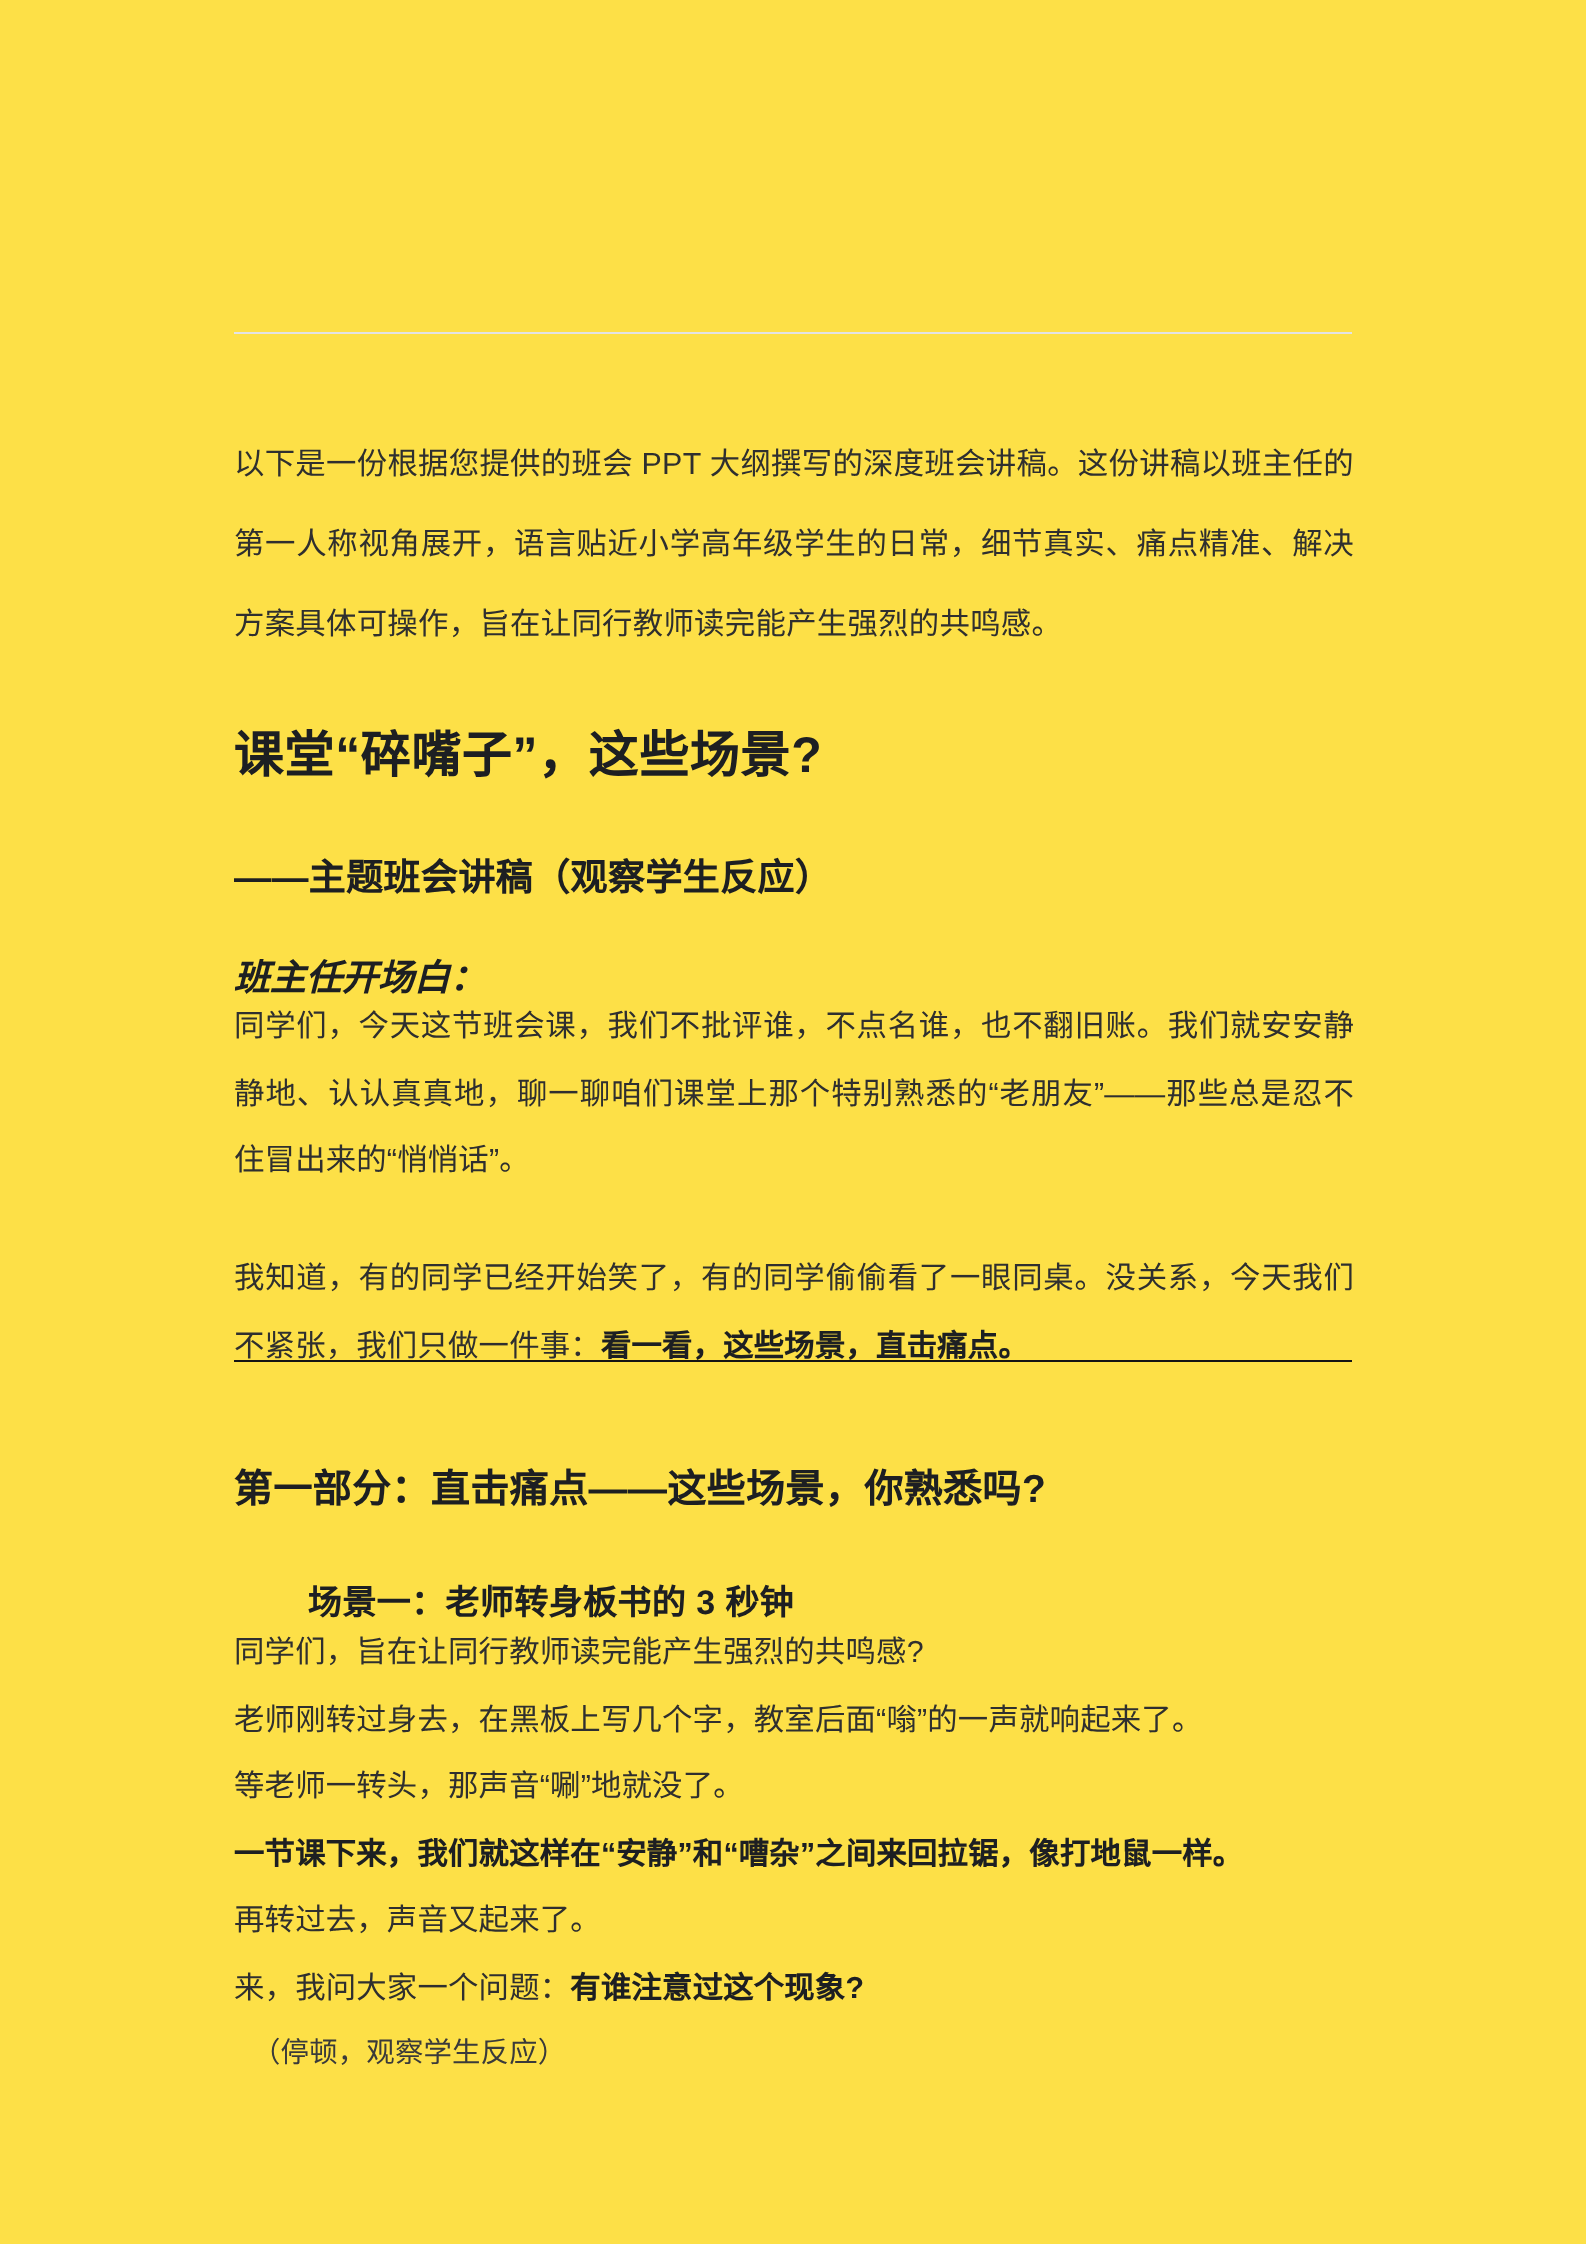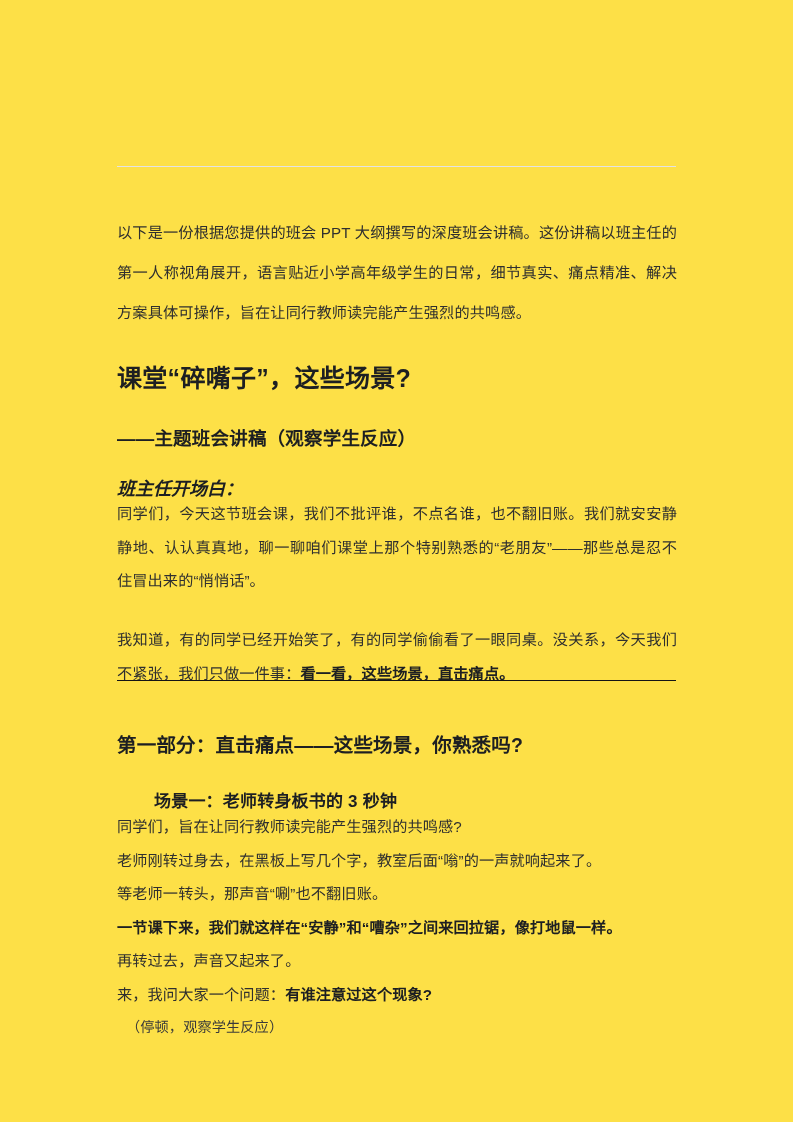--- a/index.html
+++ b/index.html
@@ -200,20 +200,20 @@
 
   <hr class="rule-mid">
 
   <h2 class="h-part">第一部分：直击痛点——这些场景，你熟悉吗?</h2>
 
   <h3 class="h-scene">场景一：老师转身板书的 3 秒钟</h3>
 
   <div class="lines">
     <div class="ln">同学们，旨在让同行教师读完能产生强烈的共鸣感?</div>
     <div class="ln">老师刚转过身去，在黑板上写几个字，教室后面“嗡”的一声就响起来了。</div>
-    <div class="ln">等老师一转头，那声音“唰”也不翻旧账。</div>
+    <div class="ln">等老师一转头，那声音“唰”地就没了。</div>
     <div class="ln bold">一节课下来，我们就这样在“安静”和“嘈杂”之间来回拉锯，像打地鼠一样。</div>
     <div class="ln">再转过去，声音又起来了。</div>
     <div class="ln"><span>来，我问大家一个问题：</span><b>有谁注意过这个现象?</b></div>
     <div class="ln stage">（停顿，观察学生反应）</div>
   </div>
 
 </div>
 
 </body></html>

